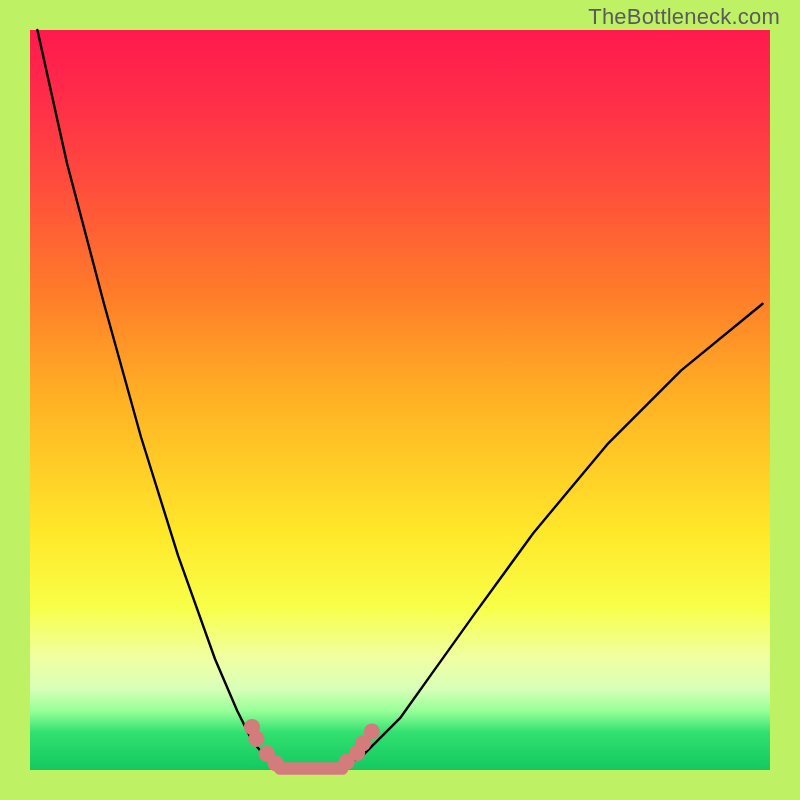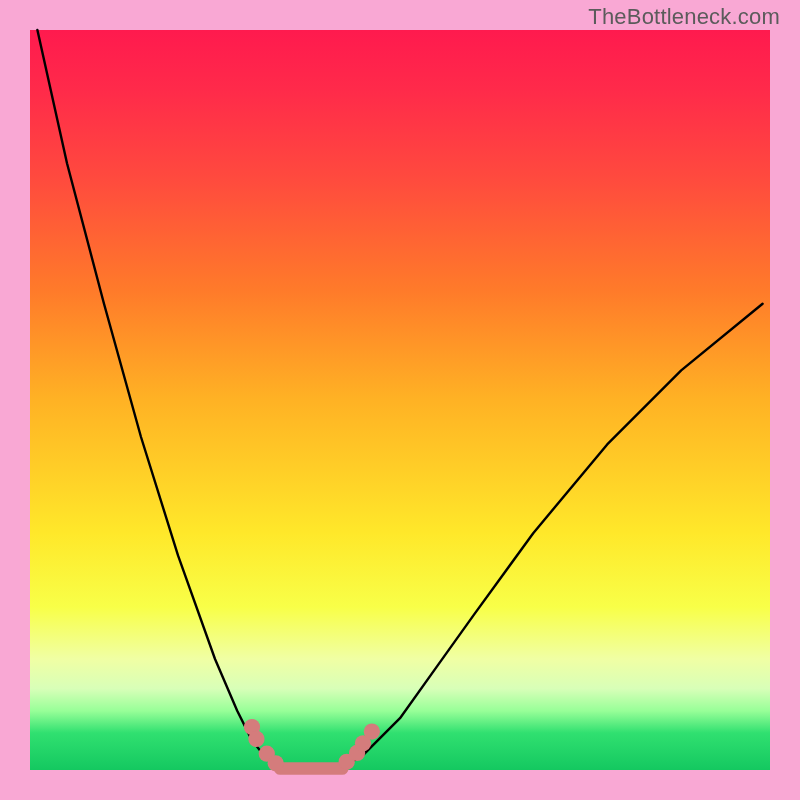--- a/index.html
+++ b/index.html
@@ -7,21 +7,21 @@
     padding: 0;
     width: 800px;
     height: 800px;
     overflow: hidden;
     font-family: Arial, Helvetica, sans-serif;
   }
   #stage {
     position: relative;
     width: 800px;
     height: 800px;
-    background: #f9a8d4;
+    background: #bef264;
   }
   #gradient {
     position: absolute;
     background: linear-gradient(
       to bottom,
       #ff1a4e 0%,
       #ff2a4a 8%,
       #ff4a3e 20%,
       #ff7a2a 35%,
       #ffb224 50%,

